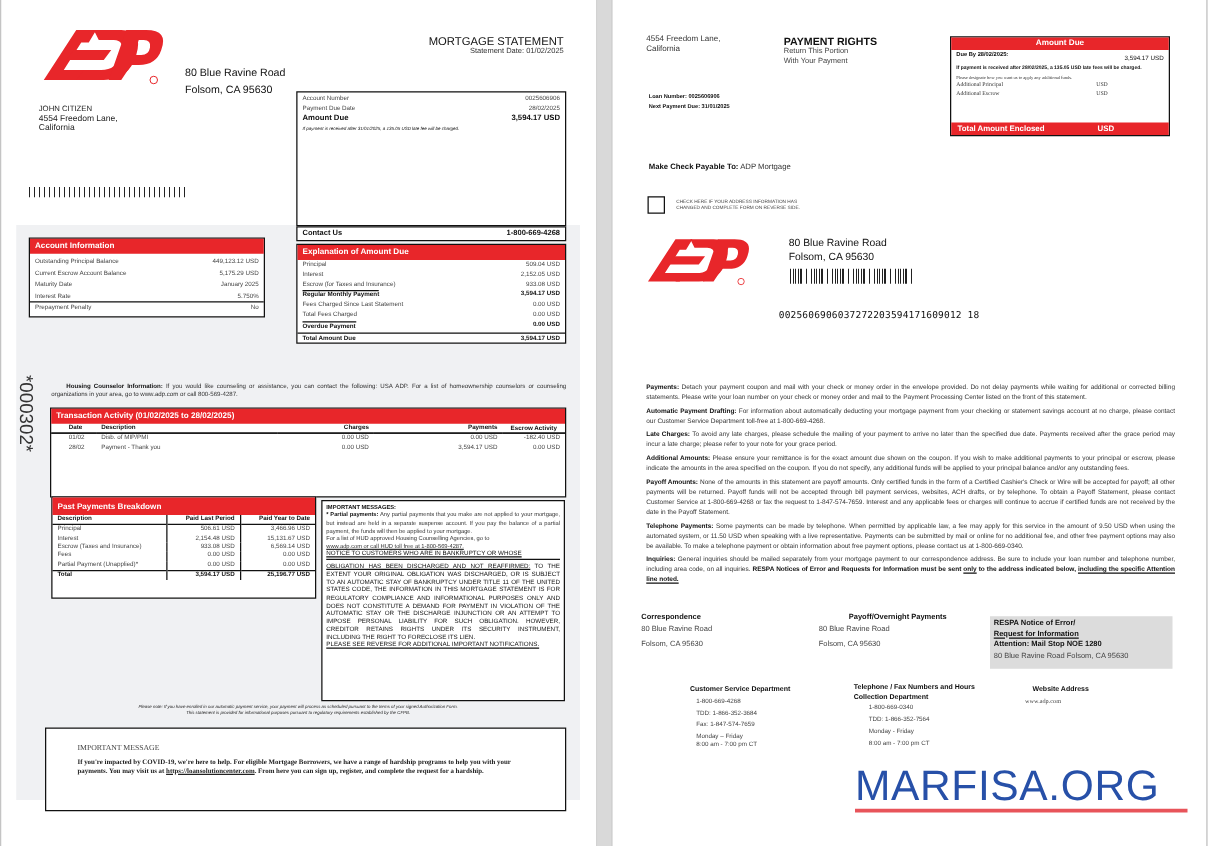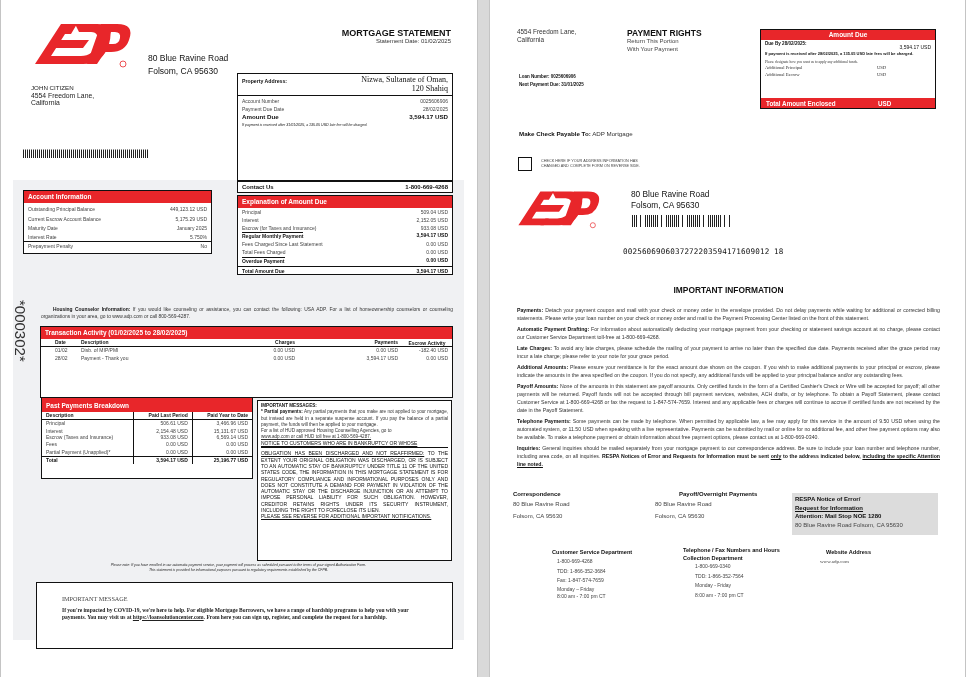--- a/index.html
+++ b/index.html
@@ -49,34 +49,27 @@
 
   <div class="abs" style="left:30px;top:84px;font-size:6.2px;line-height:7.5px;color:#222;">
     <div>JOHN  CITIZEN</div>
     <div style="font-size:6.8px;">4554 Freedom Lane,</div>
     <div style="font-size:6.8px;">California</div>
   </div>
 
   <div class="abs" style="left:22px;top:146px;width:126px;height:12px;background:repeating-linear-gradient(90deg,#222 0 1px,transparent 1px 2.5px,#222 2.5px 3px,transparent 3px 4px);clip-path:polygon(0 30%,100% 30%,100% 100%,0 100%);"></div>
 
   <div class="abs" style="right:26px;top:28px;text-align:right;">
-    <div style="font-weight:bold;font-size:9px;">MORTGAGE STATEMENT</div>
+    <div style="font-weight:normal;font-size:9px;">MORTGAGE STATEMENT</div>
     <div style="font-size:6px;color:#333;">Statement Date: 01/02/2025</div>
   </div>
 
   <div class="gray-panel"></div>
 
   <div class="box" style="left:236px;top:73px;width:216px;height:108px;">
-    <div style="display:flex;justify-content:space-between;padding:1px 4px;border-bottom:1.2px solid #111;height:22px;">
-      <span style="font-size:5.2px;font-weight:bold;margin-top:3px;">Property Address:</span>
-      <span class="ser" style="font-size:8px;text-align:right;line-height:9px;">
-        <div>Nizwa, Sultanate of Oman,</div>
-        <div>120 Shahiq</div>
-      </span>
-    </div>
     <div style="padding-top:2px;">
       <div class="row">
           <span>Account Number</span>
           <span>0025606906</span>
         </div>
       <div class="row">
           <span>Payment Due Date</span>
           <span>28/02/2025</span>
         </div>
       <div class="row b" style="font-size:6.2px;line-height:8px;">
@@ -322,21 +315,20 @@
   </div>
 
   <div class="abs" style="left:141px;top:189px;font-size:8.3px;line-height:10.5px;">
     <div>80 Blue Ravine Road</div>
     <div>Folsom, CA 95630</div>
   </div>
   <div class="abs" style="left:142px;top:215px;width:98px;height:12px;background:repeating-linear-gradient(90deg,#222 0 1px,transparent 1px 2.5px,#222 2.5px 3px,transparent 3px 4.2px);"></div>
 
   <div class="abs" style="left:133px;top:247px;font-family:'DejaVu Sans Mono',monospace;font-size:7.6px;letter-spacing:0.15px;">0025606906037272203594171609012 18</div>
 
-  <div class="abs" style="left:0;top:285px;width:477px;text-align:center;font-weight:bold;font-size:8.4px;">IMPORTANT INFORMATION</div>
 
   <div class="abs ii" style="left:27px;top:306px;width:423px;">
     <p><b>Payments:</b><span> Detach your payment coupon and mail with your check or money order in the envelope provided. Do not delay payments while waiting for additional or corrected billing statements. Please write your loan number on your check or money order and mail to the Payment Processing Center listed on the front of this statement.</span></p>
     <p><b>Automatic Payment Drafting:</b><span> For information about automatically deducting your mortgage payment from your checking or statement savings account at no charge, please contact our Customer Service Department toll-free at 1-800-669-4268.</span></p>
     <p><b>Late Charges:</b><span> To avoid any late charges, please schedule the mailing of your payment to arrive no later than the specified due date. Payments received after the grace period may incur a late charge; please refer to your note for your grace period.</span></p>
     <p><b>Additional Amounts:</b><span> Please ensure your remittance is for the exact amount due shown on the coupon. If you wish to make additional payments to your principal or escrow, please indicate the amounts in the area specified on the coupon. If you do not specify, any additional funds will be applied to your principal balance and/or any outstanding fees.</span></p>
     <p><b>Payoff Amounts:</b><span> None of the amounts in this statement are payoff amounts. Only certified funds in the form of a Certified Cashier's Check or Wire will be accepted for payoff; all other payments will be returned.  Payoff funds will not be accepted through bill payment services, websites, ACH drafts, or by telephone. To obtain a Payoff Statement, please contact Customer Service at 1-800-669-4268 or fax the request to 1-847-574-7659. Interest and any applicable fees or charges will continue to accrue if certified funds are not received by the date in the Payoff Statement.</span></p>
     <p><b>Telephone Payments:</b><span> Some payments can be made by telephone. When permitted by applicable law, a fee may apply for this service in the amount of 9.50 USD when using the automated system, or  11.50 USD when speaking with a live representative. Payments can be submitted by mail or online for no additional fee, and other free payment options may also be available. To make a telephone payment or obtain information about free payment options, please contact us at 1-800-669-0340.</span></p>
     <p><b>Inquiries:</b><span> General inquiries should be mailed separately from your mortgage payment to our correspondence address. Be sure to include your loan number and telephone number, including area code, on all inquiries. </span><b>RESPA Notices of Error and Requests for Information must be sent </b><b class="u">only</b><b> to the address indicated below, </b><b class="u">including the specific Attention line noted.</b></p>
   </div>
@@ -372,13 +364,17 @@
     <div style="padding-left:12px;">1-800-669-0340</div>
     <div style="padding-left:12px;">TDD: 1-866-352-7564</div>
     <div style="padding-left:12px;">Monday - Friday</div>
     <div style="padding-left:12px;">8:00 am - 7:00 pm CT</div>
   </div>
   <div class="abs" style="left:330px;top:547px;font-size:5px;line-height:9.5px;">
     <div style="font-weight:bold;color:#111;font-size:5.6px;line-height:10px;padding-left:6px;">Website Address</div>
     <div class="ser" style="color:#444;">www.adp.com</div>
   </div>
 
+  <div class="abs" style="left:194px;top:612px;">
+    <div style="font-size:34px;letter-spacing:0.5px;color:#2750a8;line-height:34px;">MARFISA.ORG</div>
+    <div style="height:3px;background:#e8545a;margin-top:1px;width:266px;"></div>
+  </div>
 </div>
 
 </body></html>

